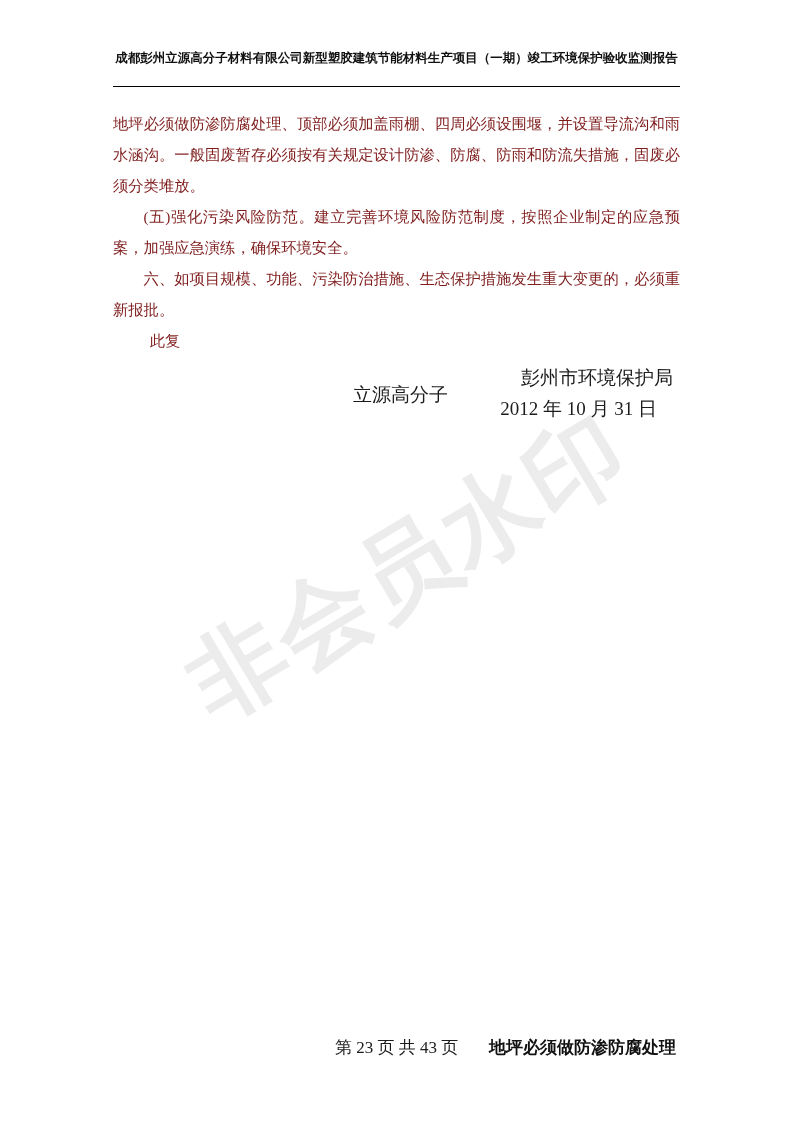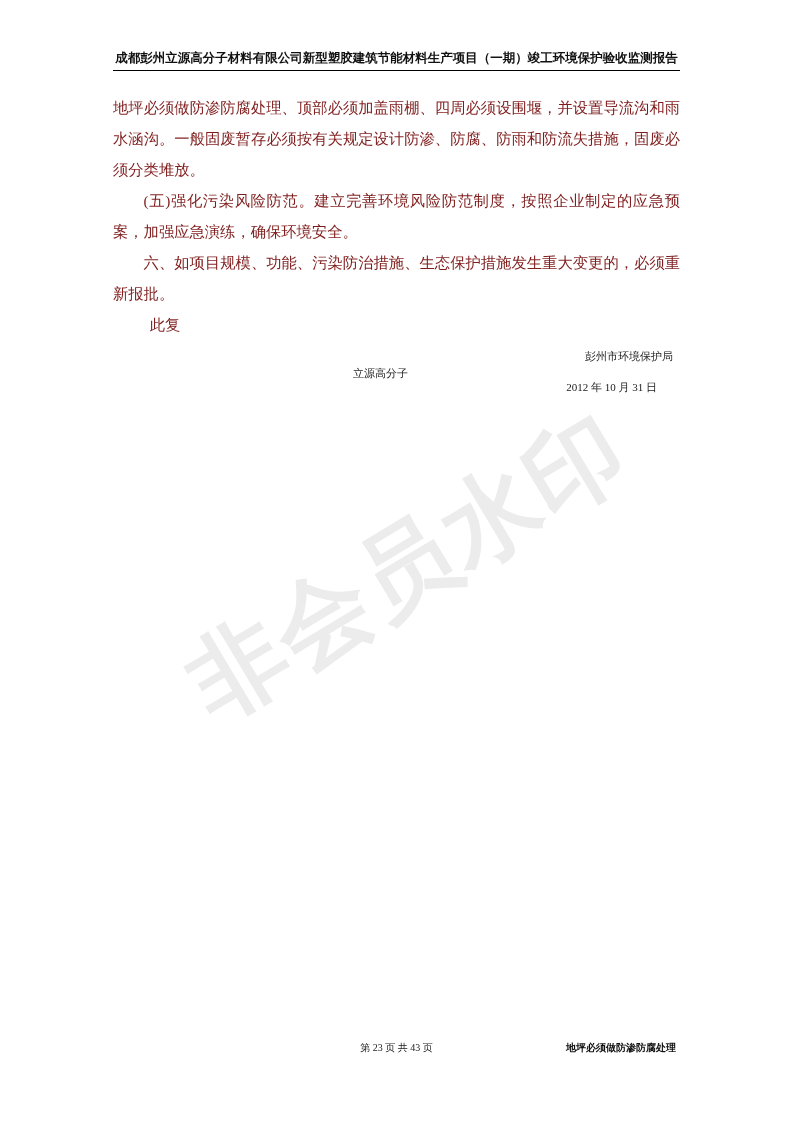--- a/index.html
+++ b/index.html
@@ -40,21 +40,21 @@
   .content {
     position: absolute;
     left: 113px;
     top: 0;
     width: 567px;
     z-index: 1;
   }
 
   .doc-header {
     margin-top: 50px;
-    padding-bottom: 3px;
+    padding-bottom: 19px;
     border-bottom: 1px solid #000;
     text-align: center;
     font-weight: bold;
     font-size: 12.5px;
     line-height: 17px;
     color: #111;
     white-space: nowrap;
   }
 
   .doc-body {
@@ -65,21 +65,21 @@
     color: #7f1d1d;
   }
   .doc-body p { margin: 0; }
   .para-indent { text-indent: 2em; }
   .para-closing { text-indent: 2.4em; }
 
   .signature {
     position: relative;
     margin-top: 5px;
     height: 95px;
-    font-size: 11px;
+    font-size: 19px;
     color: #1c1c1c;
   }
   .sig-agency {
     position: absolute;
     top: 4px;
     right: 7px;
   }
   .sig-applicant {
     position: absolute;
     top: 21px;
@@ -91,21 +91,21 @@
     right: 23px;
     text-align: center;
   }
 
   .doc-footer {
     position: absolute;
     left: 0;
     top: 1038px;
     width: 793px;
     height: 20px;
-    font-size: 10px;
+    font-size: 17px;
     line-height: 20px;
     z-index: 1;
     color: #1c1c1c;
   }
   .footer-page {
     position: absolute;
     left: 0;
     width: 100%;
     text-align: center;
   }

